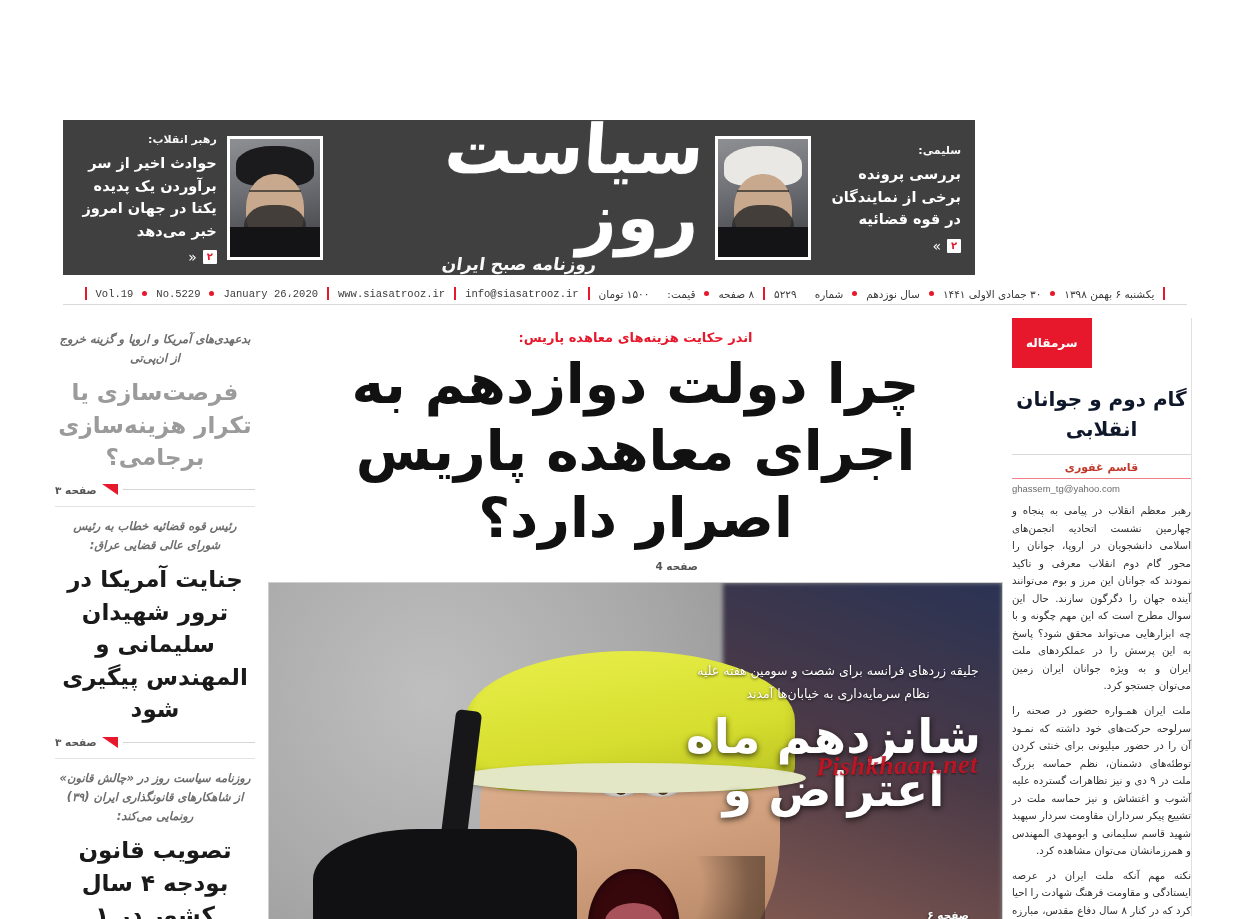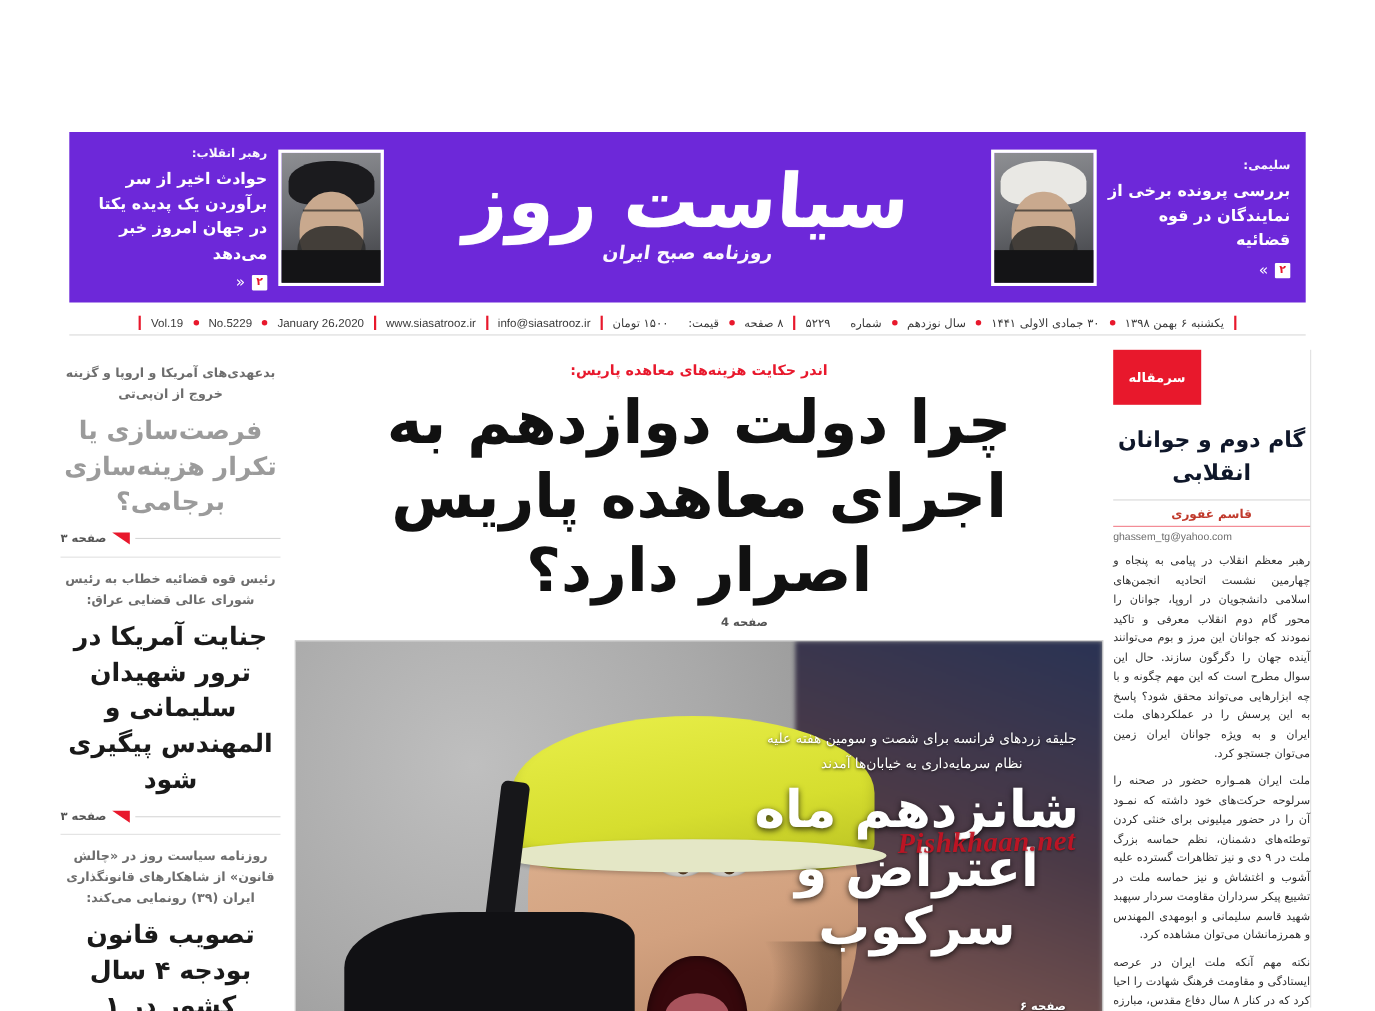--- a/index.html
+++ b/index.html
@@ -9,22 +9,22 @@
     background: #ffffff;
     font-family: "DejaVu Sans", "Liberation Sans", sans-serif;
     overflow: hidden;
     position: relative;
   }
   .page { width: 1250px; height: 919px; position: relative; background:#fff; }
 
   
   .masthead {
     position: absolute; left: 63px; top: 120px;
-    width: 1124px; height: 155px;
-    background: #6d28d9;
+    width: 912px; height: 155px;
+    background: #404040;
     display: flex; flex-direction: row-reverse;
     align-items: center;
   }
   .mast-side {
     width: 300px; height: 100%;
     display: flex; flex-direction: row; align-items: center;
     gap: 10px; padding: 14px;
   }
   .mast-side.right { flex-direction: row; justify-content: flex-start; }
   .mast-side.left  { flex-direction: row-reverse; justify-content: flex-start; }
@@ -99,31 +99,31 @@
   
   .infobar {
     position:absolute; left:63px; top:283px; width:1124px; height:22px;
     display:flex; align-items:center; justify-content:center;
     gap:0px; font-size:10.5px; color:#3a3a3a;
     border-bottom: 1px solid #d9d9d9;
   }
   .infobar .seg { padding: 0 9px; white-space: nowrap; display:flex; align-items:center; gap:5px; }
   .infobar .sep { width:2px; height:13px; background:#e8182c; }
   .dotred { width:5px; height:5px; border-radius:50%; background:#e8182c; display:inline-block; }
-  .lat { direction: ltr; font-family: Liberation Sans, sans-serif; }
+  .lat { direction: ltr; font-family: Liberation Mono, monospace; }
 
   
   .col-left {
     position:absolute; left:55px; top:330px; width:200px; height:585px;
   }
   .sb-item { padding-bottom: 10px; margin-bottom: 10px; border-bottom: 1px solid #e2e2e2; }
   .sb-item:last-child { border-bottom: none; }
   .sb-kicker {
     font-size: 11.5px; color:#6d6d6d; font-weight:700; text-align:center;
-    line-height:1.65; margin-bottom:8px;
+    line-height:1.65; margin-bottom:8px;font-style:italic;
   }
   .sb-head {
     font-size: 23px; font-weight: 700; color:#1a1a1a; text-align:center;
     line-height: 1.42; letter-spacing:-0.4px;
   }
   .sb-head.grey { color:#9b9b9b; }
   .pageref {
     margin-top: 10px; display:flex; align-items:center; justify-content:center;
     gap:5px; font-size:10.5px; color:#555; font-weight:700;
   }
@@ -394,21 +394,20 @@
         <div class="ph-helmet"></div>
         <div class="ph-helmet-brim"></div>
       </div>
       <div class="ph-strap"></div>
       <div class="ph-shoulder"></div>
 
       <div class="ph-caption">جلیقه زردهای فرانسه برای شصت و سومین هفته علیه نظام سرمایه‌داری به خیابان‌ها آمدند</div>
       <div class="ph-overlay">
         <div>شانزدهم ماه</div>
         <div>اعتراض و</div>
-        <div class="l3">سرکوب</div>
       </div>
       <div class="watermark">Pishkhaan.net</div>
       <div class="ph-overlay-ref">
         <span class="flag"></span>
         <span>صفحه ۶</span>
       </div>
     </div>
   </div>
 
   <div class="col-right">

